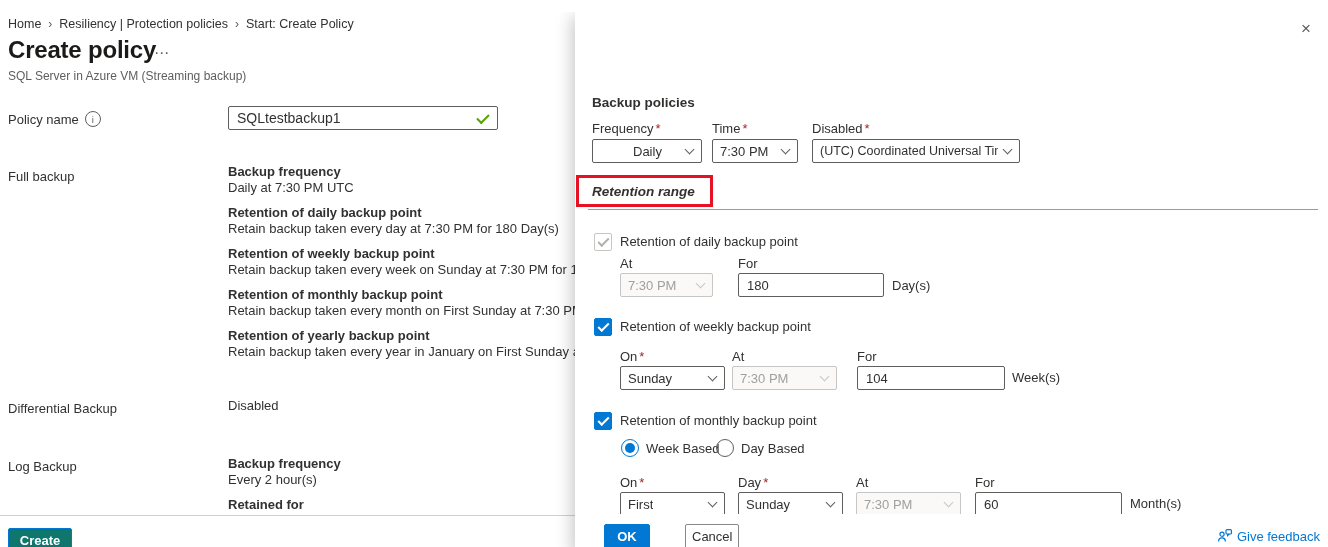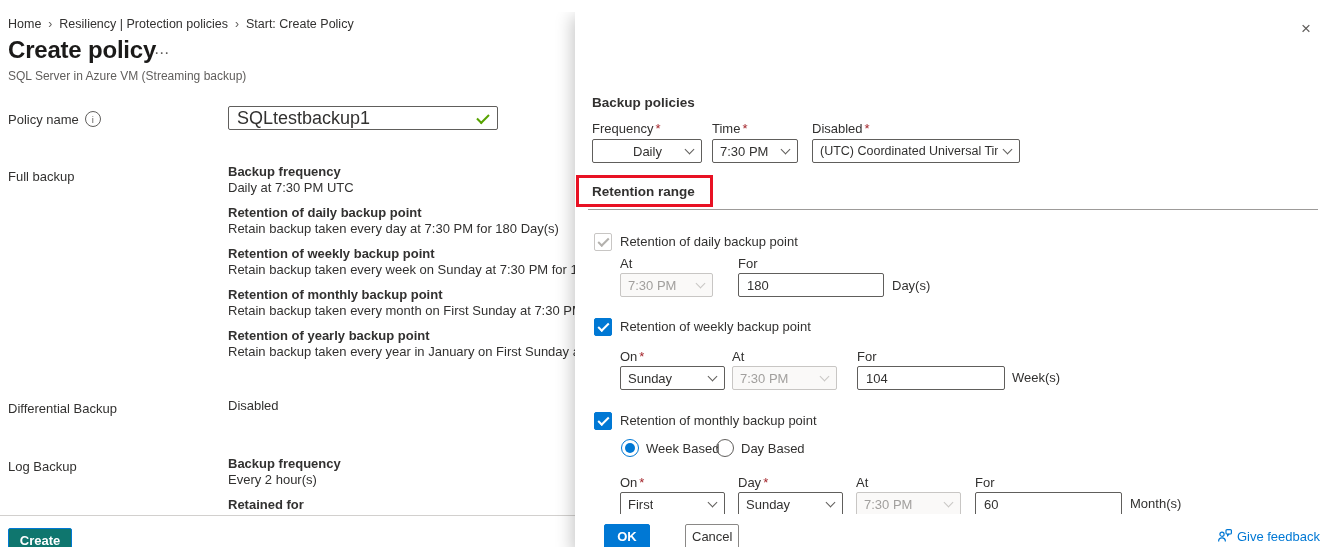--- a/index.html
+++ b/index.html
@@ -13,21 +13,21 @@
   #bc .sep{color:#605e5c;font-size:12px;}
   #bc .crumb{cursor:pointer;}
   #pgtitle{left:8px;top:24px;font-size:24px;font-weight:bold;color:#1b1a19;letter-spacing:-0.2px;}
   #more{left:154px;top:32px;color:#605e5c;font-size:15px;cursor:pointer;}
   #subtitle{left:8px;top:57px;font-size:12px;color:#605e5c;}
   #pn-label{left:8px;top:99px;display:flex;align-items:center;gap:6px;}
   .info-icon{width:14px;height:14px;border:1px solid #605e5c;border-radius:50%;color:#605e5c;
     font-size:9.5px;display:inline-flex;align-items:center;justify-content:center;font-style:normal;cursor:pointer;}
   #pn-wrap{left:228px;top:94px;width:270px;height:24px;}
   #pn-input{width:100%;height:100%;box-sizing:border-box;border:1px solid #605e5c;border-radius:2px;
-    padding:0 26px 0 8px;font-size:18px;font-family:inherit;color:#323130;}
+    padding:0 26px 0 8px;font-size:14px;font-family:inherit;color:#323130;}
   .green-check{position:absolute;right:9px;top:8px;width:10px;height:5px;
     border-left:2px solid #57a300;border-bottom:2px solid #57a300;transform:rotate(-45deg);}
   .rowlabel{color:#323130;}
   #fb-label{left:8px;top:157px;}
   #fb-content{left:228px;top:152px;width:600px;}
   .entry{margin-bottom:9px;}
   .entry .t{font-weight:bold;line-height:16px;white-space:nowrap;}
   .entry .d{line-height:16px;white-space:nowrap;}
   #diff-label{left:8px;top:389px;}
   #diff-value{left:228px;top:386px;}
@@ -51,21 +51,21 @@
   .combo{position:absolute;height:24px;box-sizing:border-box;border:1px solid #605e5c;border-radius:2px;
     background:#fff;display:flex;align-items:center;justify-content:space-between;padding:0 7px;
     font-size:13px;color:#323130;cursor:pointer;white-space:nowrap;overflow:hidden;}
   .combo .cval{overflow:hidden;}
   .chev{width:6px;height:6px;border-right:1.5px solid #605e5c;border-bottom:1.5px solid #605e5c;
     transform:rotate(45deg);margin:-3px 1px 0 6px;flex:none;}
   .combo.disabled{background:#faf9f8;border-color:#c8c6c4;color:#a19f9d;cursor:default;}
   .combo.disabled .chev{border-color:#c8c6c4;}
   #fq{left:17px;top:127px;width:110px;padding-left:40px;} #tm{left:137px;top:127px;width:86px;}
   #tz{left:237px;top:127px;width:208px;font-size:12.5px;}
-  #p-ret-h{left:17px;top:172px;}
+  #p-ret-h{left:17px;top:172px;font-style:italic;}
   #ret-annot{left:1px;top:163px;width:131px;height:26px;border:3px solid #e81123;}
   #p-div{left:13px;top:197px;width:730px;height:1px;background:#9d9b99;}
 
   .cb{position:absolute;width:18px;height:18px;border-radius:2px;box-sizing:border-box;
     display:flex;align-items:center;justify-content:center;cursor:pointer;}
   .cb.checked{background:#0078d4;border:1px solid #0078d4;}
   .cb.checked .mark{width:9px;height:4px;border-left:2px solid #fff;border-bottom:2px solid #fff;
     transform:rotate(-45deg);margin-top:-3px;}
   .cb.dis{background:#fff;border:1px solid #c8c6c4;cursor:default;}
   .cb.dis .mark{width:9px;height:4px;border-left:2px solid #b3b1ad;border-bottom:2px solid #b3b1ad;

